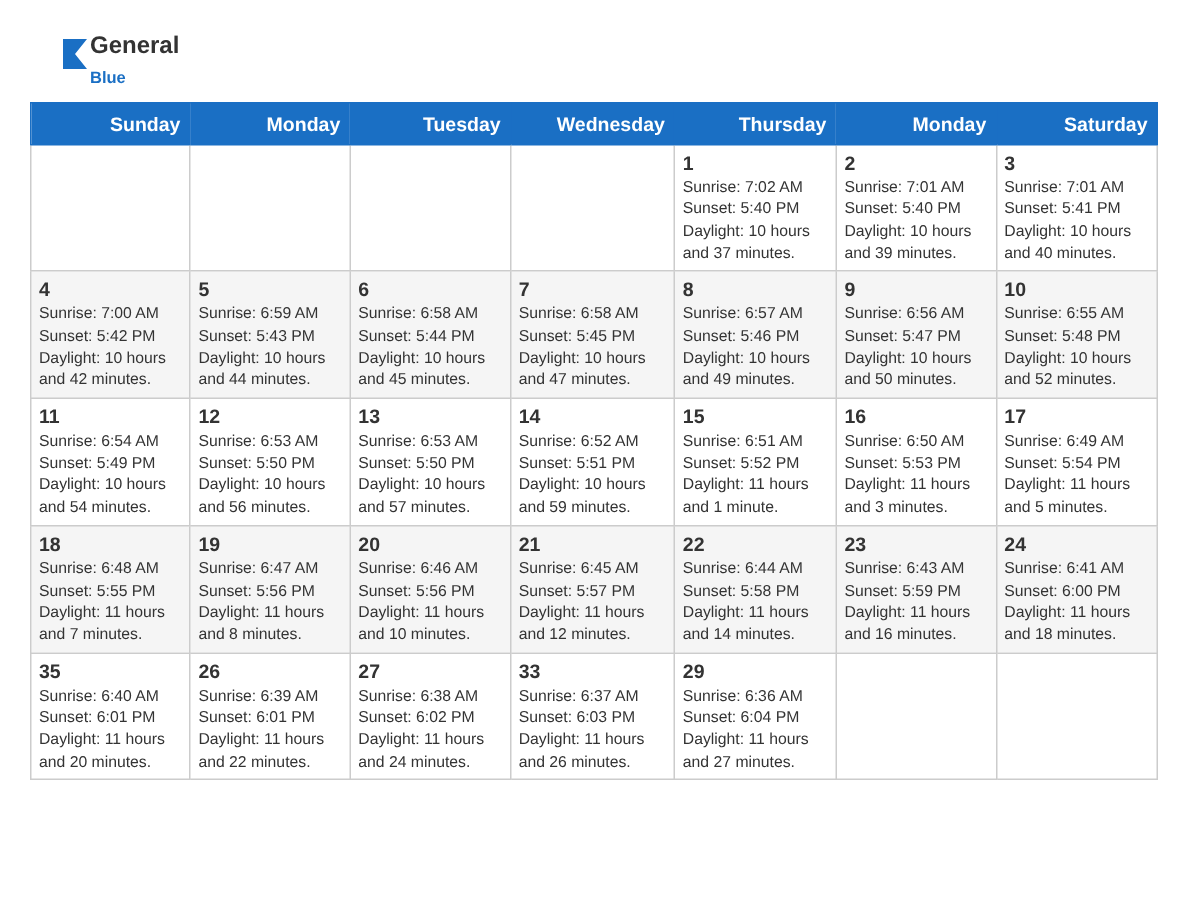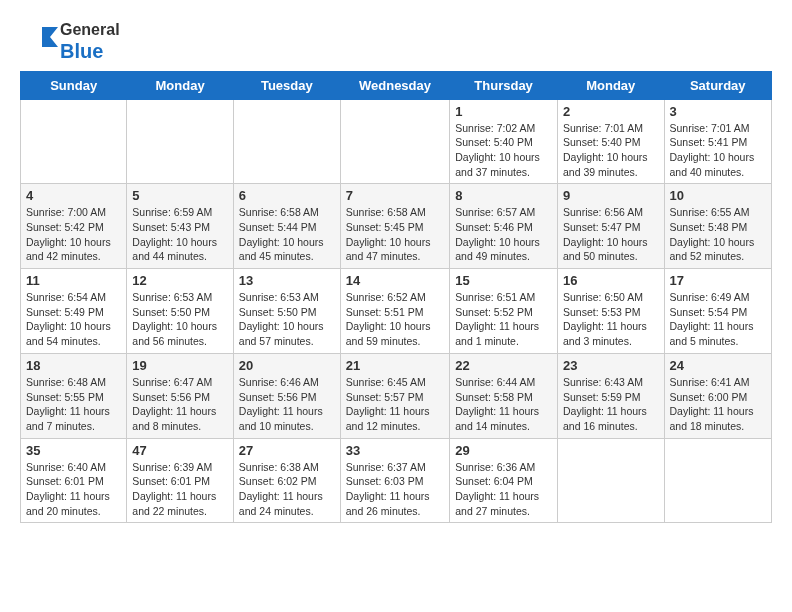--- a/index.html
+++ b/index.html
@@ -38,21 +38,21 @@
     }
     .calendar-table {
       width: 100%;
       border-collapse: collapse;
       margin-top: 8px;
       font-size: 11px;
     }
     .calendar-table thead th {
       background-color: #1a6fc4;
       color: #fff;
-      text-align: center;
+      text-align: right;
       padding: 6px 6px;
       font-size: 13px;
       font-weight: bold;
       border: 1px solid #1a6fc4;
     }
     .calendar-table tbody td {
       border: 1px solid #ccc;
       vertical-align: top;
       padding: 4px 5px;
       width: 113px;
@@ -78,21 +78,21 @@
     }
   </style>
 </head>
 <body>
 
 <div class="header-logo">
   <div class="logo">
       <svg width="40" height="36" viewBox="0 0 40 36">
         <polygon points="22,4 38,4 30,14 38,24 22,24" fill="#1a6fc4"></polygon>
       </svg>
-      <div style="line-height: 1.1;"><span style="color:#333;font-size:16px;font-weight:bold;">General</span><br><span style="color:#1a6fc4;font-size:20px;font-weight:bold;">Blue</span></div>
+      <div style="line-height: 1.1;"><span style="color:#333;font-size:16px;font-weight:bold;">General</span><br><span style="color:#1a6fc4;font-size:11px;font-weight:bold;">Blue</span></div>
     </div>
   <div class="title-section">
     <div class="month-title"></div>
     <div class="location-title"></div>
   </div>
 </div>
 
 <table class="calendar-table">
   <thead>
     <tr>
@@ -213,21 +213,21 @@
           <div class="day-number">24</div>
           <div class="day-info">Sunrise: 6:41 AM<br>Sunset: 6:00 PM<br>Daylight: 11 hours and 18 minutes.</div>
         </td>
       </tr>
       <tr>
         <td>
           <div class="day-number">35</div>
           <div class="day-info">Sunrise: 6:40 AM<br>Sunset: 6:01 PM<br>Daylight: 11 hours and 20 minutes.</div>
         </td>
         <td>
-          <div class="day-number">47</div>
+          <div class="day-number">26</div>
           <div class="day-info">Sunrise: 6:39 AM<br>Sunset: 6:01 PM<br>Daylight: 11 hours and 22 minutes.</div>
         </td>
         <td>
           <div class="day-number">27</div>
           <div class="day-info">Sunrise: 6:38 AM<br>Sunset: 6:02 PM<br>Daylight: 11 hours and 24 minutes.</div>
         </td>
         <td>
           <div class="day-number">33</div>
           <div class="day-info">Sunrise: 6:37 AM<br>Sunset: 6:03 PM<br>Daylight: 11 hours and 26 minutes.</div>
         </td>

